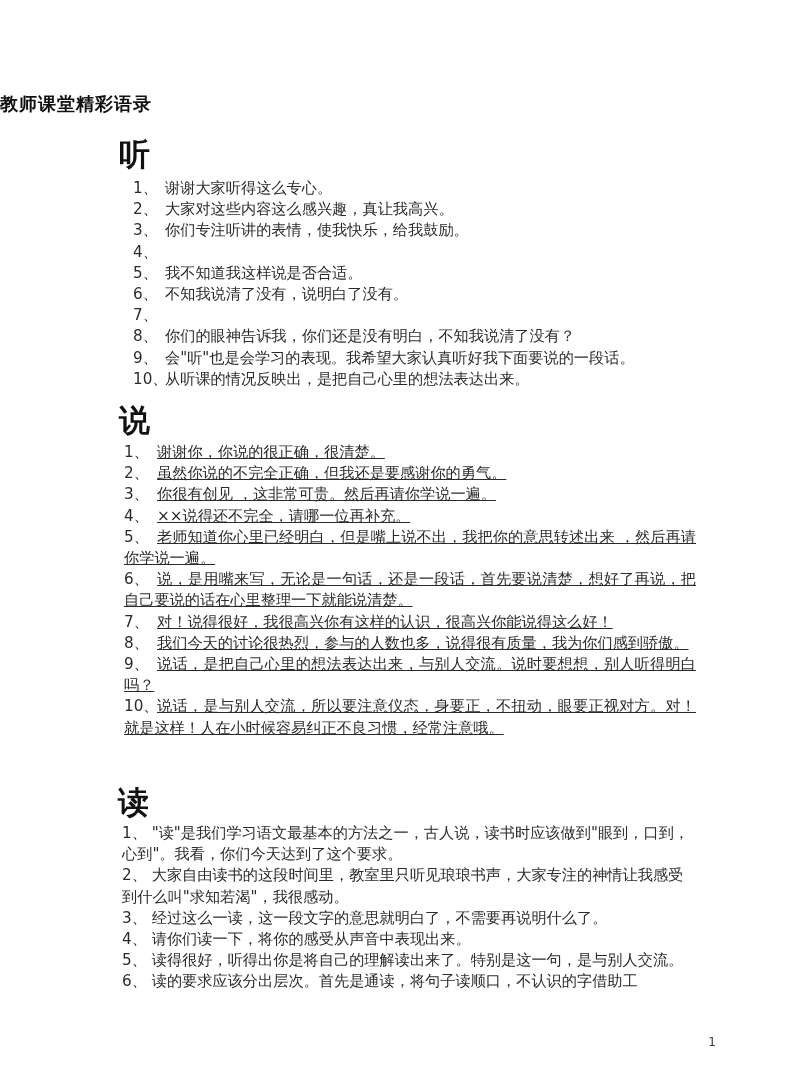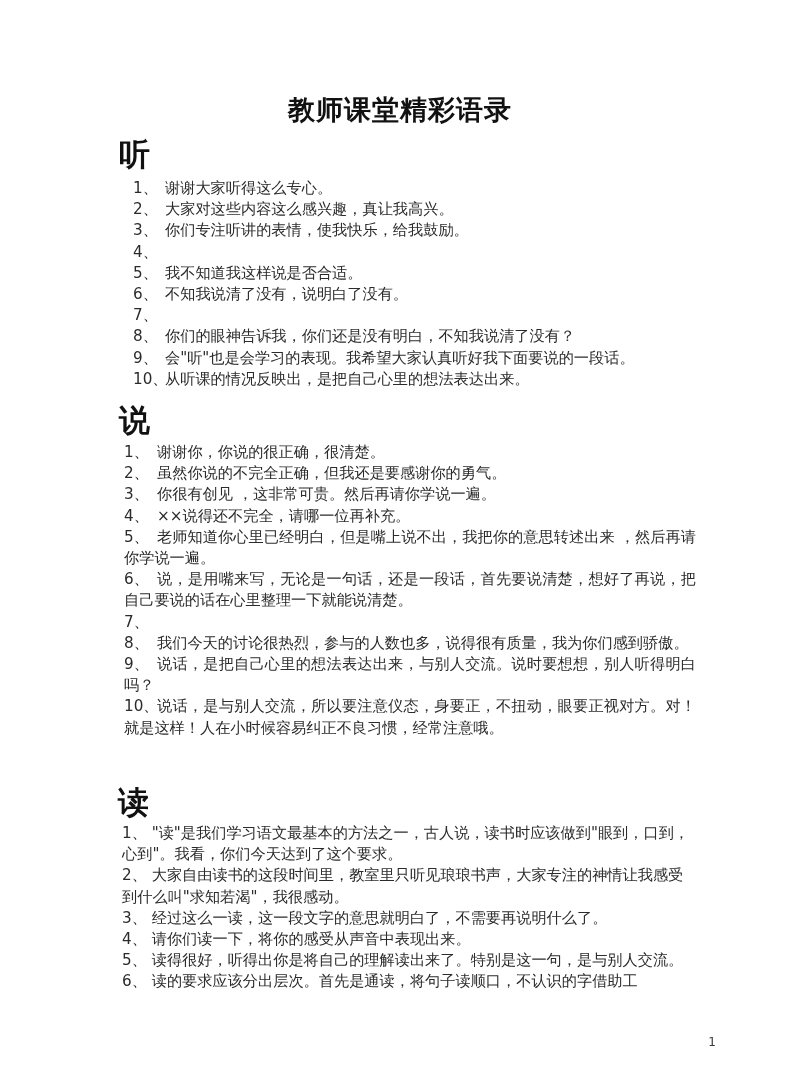--- a/index.html
+++ b/index.html
@@ -14,22 +14,21 @@
     background: #ffffff;
     overflow: hidden;
     font-family: "DejaVu Sans", "Liberation Sans", sans-serif;
     color: #1a1a1a;
   }
   .doc-title {
     position: absolute;
     top: 92px;
     left: 0;
     width: 800px;
-    text-align: center;
-    font-size: 27px;
+    font-size: 18px;
     font-weight: 700;
     letter-spacing: 1px;
     color: #111111;
   }
   .section {
     position: absolute;
     left: 0;
     width: 800px;
   }
   .section-heading {
@@ -66,21 +65,21 @@
   .sec-listen .list { margin-top: 6px; }
   .sec-listen .item { padding-left: 133px; padding-right: 105px; }
   .sec-listen .item-num { width: 32px; }
 
   
   .sec-speak { top: 402px; }
   .sec-speak .section-heading { margin-left: 119px; }
   .sec-speak .list { margin-top: 4px; }
   .sec-speak .item { padding-left: 124px; padding-right: 104px; }
   .sec-speak .item-num { width: 33px; }
-  .sec-speak .item-text { margin-left: -33px; text-indent: 33px; }
+  .sec-speak .item-text { margin-left: -33px; text-indent: 33px; text-decoration: underline; }
 
   
   .sec-read { top: 784px; }
   .sec-read .section-heading { margin-left: 118px; }
   .sec-read .list { margin-top: 3px; }
   .sec-read .item { padding-left: 122px; padding-right: 105px; display: block; }
   .sec-read .item-num { display: inline; width: auto; }
   .sec-read .item-text { display: inline; }
 
   .page-number {
@@ -164,20 +163,21 @@
       <li class="item">
         <span class="item-num">5、</span>
         <span class="item-text">老师知道你心里已经明白，但是嘴上说不出，我把你的意思转述出来 ，然后再请你学说一遍。</span>
       </li>
       <li class="item">
         <span class="item-num">6、</span>
         <span class="item-text">说，是用嘴来写，无论是一句话，还是一段话，首先要说清楚，想好了再说，把自己要说的话在心里整理一下就能说清楚。</span>
       </li>
       <li class="item">
         <span class="item-num">7、</span>
+        <span class="item-text">对！说得很好，我很高兴你有这样的认识，很高兴你能说得这么好！</span>
       </li>
       <li class="item">
         <span class="item-num">8、</span>
         <span class="item-text">我们今天的讨论很热烈，参与的人数也多，说得很有质量，我为你们感到骄傲。</span>
       </li>
       <li class="item">
         <span class="item-num">9、</span>
         <span class="item-text">说话，是把自己心里的想法表达出来，与别人交流。说时要想想，别人听得明白吗？</span>
       </li>
       <li class="item">

